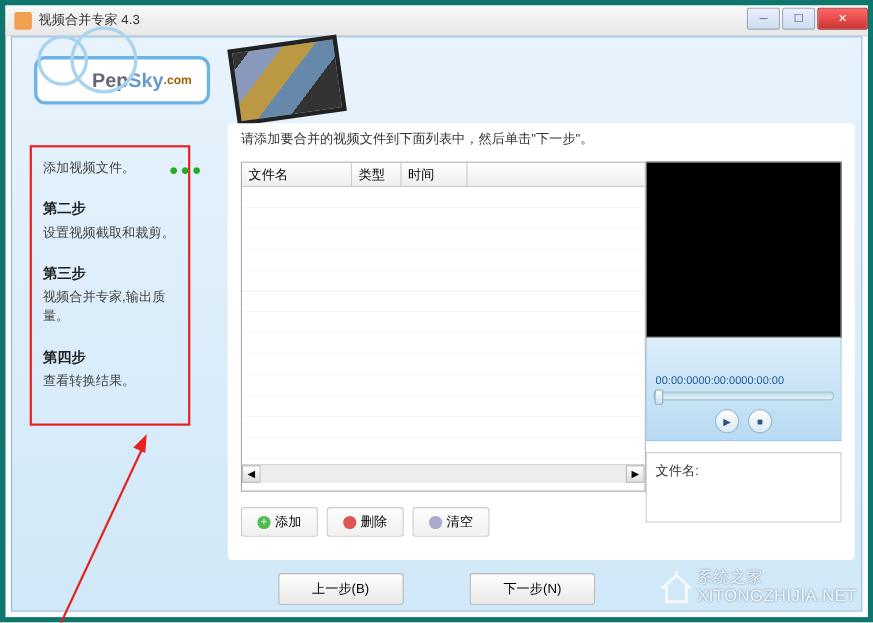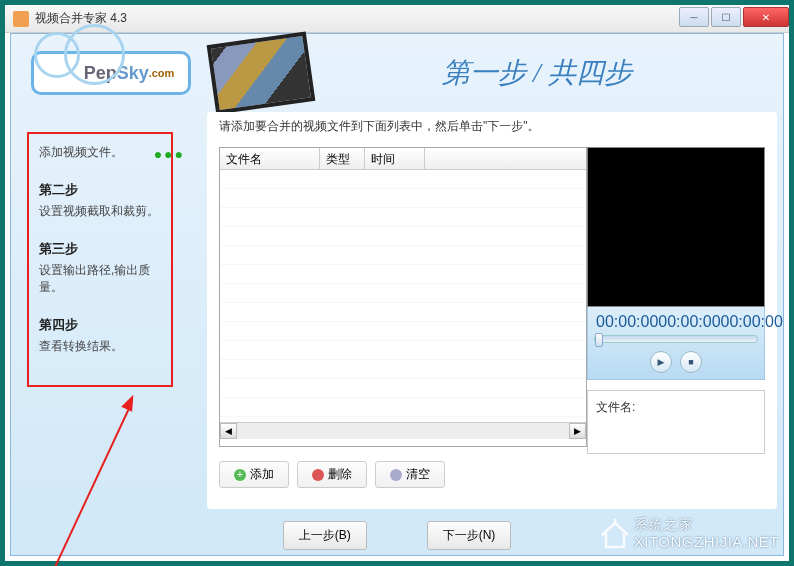--- a/index.html
+++ b/index.html
@@ -49,36 +49,36 @@
 .th { border-right:1px solid #ccc; padding:3px 6px; font-size:12px; }
 .th1 { width:100px; } .th2 { width:45px; } .th3 { width:60px; } .th4 { flex:1; }
 .table-body { height: 252px; background: repeating-linear-gradient(to bottom, #fff 0, #fff 18px, #f7f7f7 18px, #f7f7f7 19px); overflow:auto; }
 .hscroll { height:17px; background:#eee; border-top:1px solid #ccc; display:flex; }
 .hscroll .track { flex:1; background:#ededed; }
 .hscroll .btn { width:17px; background:linear-gradient(to bottom,#fff,#ddd); border:1px solid #bbb; font-size:9px; display:flex;align-items:center;justify-content:center; }
 
 .preview { width: 178px; }
 .video { width:100%; height:160px; background:#000; border:1px solid #888; }
 .controls { background: linear-gradient(to bottom,#dceefa,#b8daf2); padding:6px; border:1px solid #a0c8e8; border-top:none; }
-.times { display:flex; font-size:16px; color:#1a5a9a; margin-bottom:4px; padding:0 2px; }
+.times { display:flex; font-size:10px; color:#1a5a9a; margin-bottom:4px; padding:0 2px;margin-top:28px; }
 .slider { height:8px; background:linear-gradient(to bottom,#c0d8ec,#e8f2fa); border:1px solid #9cc; border-radius:3px; position:relative; margin-bottom:8px; }
 .slider .thumb { position:absolute; left:0; top:-3px; width:8px; height:14px; background:linear-gradient(to bottom,#fff,#cde); border:1px solid #8ac; border-radius:2px; }
 .player-btns { display:flex; gap:8px; justify-content:center; }
 .pbtn { width:22px; height:22px; border-radius:50%; background:linear-gradient(to bottom,#fff,#d8e8f4); border:1px solid #9bc; display:flex; align-items:center; justify-content:center; font-size:9px; color:#357; }
 .filename { background:#fff; border:1px solid #ccc; padding:8px; margin-top:10px; font-size:12px; color:#333; height:64px; }
 
 .action-row { display:flex; gap:8px; margin-top:14px; }
 .abtn { padding:4px 14px; background:linear-gradient(to bottom,#fdfdfd,#f0f0f0); border:1px solid #ccc; border-radius:3px; display:flex; align-items:center; gap:4px; cursor:pointer; font-size:12px; }
 .aicon { width:12px; height:12px; border-radius:50%; display:inline-block; }
 .aicon.add { background:#5b5; color:#fff; font-size:10px; display:flex;align-items:center;justify-content:center; }
 .aicon.del { background:#d55; }
 .aicon.clr { background:#aac; }
 
 .footer { position:absolute; bottom:0; left:0; right:0; height:40px; display:flex; align-items:center; justify-content:center; gap:60px; }
-.navbtn { padding:5px 15px; background:linear-gradient(to bottom,#fdfdfd,#e8e8e8); border:1px solid #bbb; border-radius:3px; font-size:12px; cursor:pointer;text-align:right; }
+.navbtn { padding:5px 30px; background:linear-gradient(to bottom,#fdfdfd,#e8e8e8); border:1px solid #bbb; border-radius:3px; font-size:12px; cursor:pointer;text-align:right; }
 
 .watermark { position:absolute; right:4px; bottom:4px; color:#fff; opacity:.85; display:flex; align-items:center; gap:2px; font-size:11px;margin-top:44px; }
 .wm-icon { width:34px; height:34px; }
 .wm-text { line-height:1.2; text-shadow:0 0 2px #357; font-family: Arial,sans-serif; }
 .wm-top { font-size:14px; letter-spacing:1px; }
 .wm-bottom { font-size:15px; letter-spacing:0.5px; }
 </style>
 </head>
 <body>
 
@@ -97,38 +97,37 @@
   <div class="appbody">
 
     <div class="header">
       <div class="logo">
         <div class="bubbles"></div>
         <span class="pep">Pep</span>
           <span class="sky">Sky</span>
           <span class="com">.com</span>
       </div>
       <div class="filmstrip"></div>
-      <div class="steptitle">第一步 / 共四步</div>
     </div>
 
     <div class="content">
 
       <div class="sidebar">
         <div class="redbox">
           <span class="dots">●●●</span>
           <div class="step">
             <div class="step-desc">添加视频文件。</div>
           </div>
           <div class="step">
             <div class="step-title">第二步</div>
             <div class="step-desc">设置视频截取和裁剪。</div>
           </div>
           <div class="step">
             <div class="step-title">第三步</div>
-            <div class="step-desc">设置输出路径,输出质量。</div>
+            <div class="step-desc">视频合并专家,输出质量。</div>
           </div>
           <div class="step">
             <div class="step-title">第四步</div>
             <div class="step-desc">查看转换结果。</div>
           </div>
         </div>
         <div class="arrow-head"></div>
         <div class="arrow-line"></div>
       </div>
 

